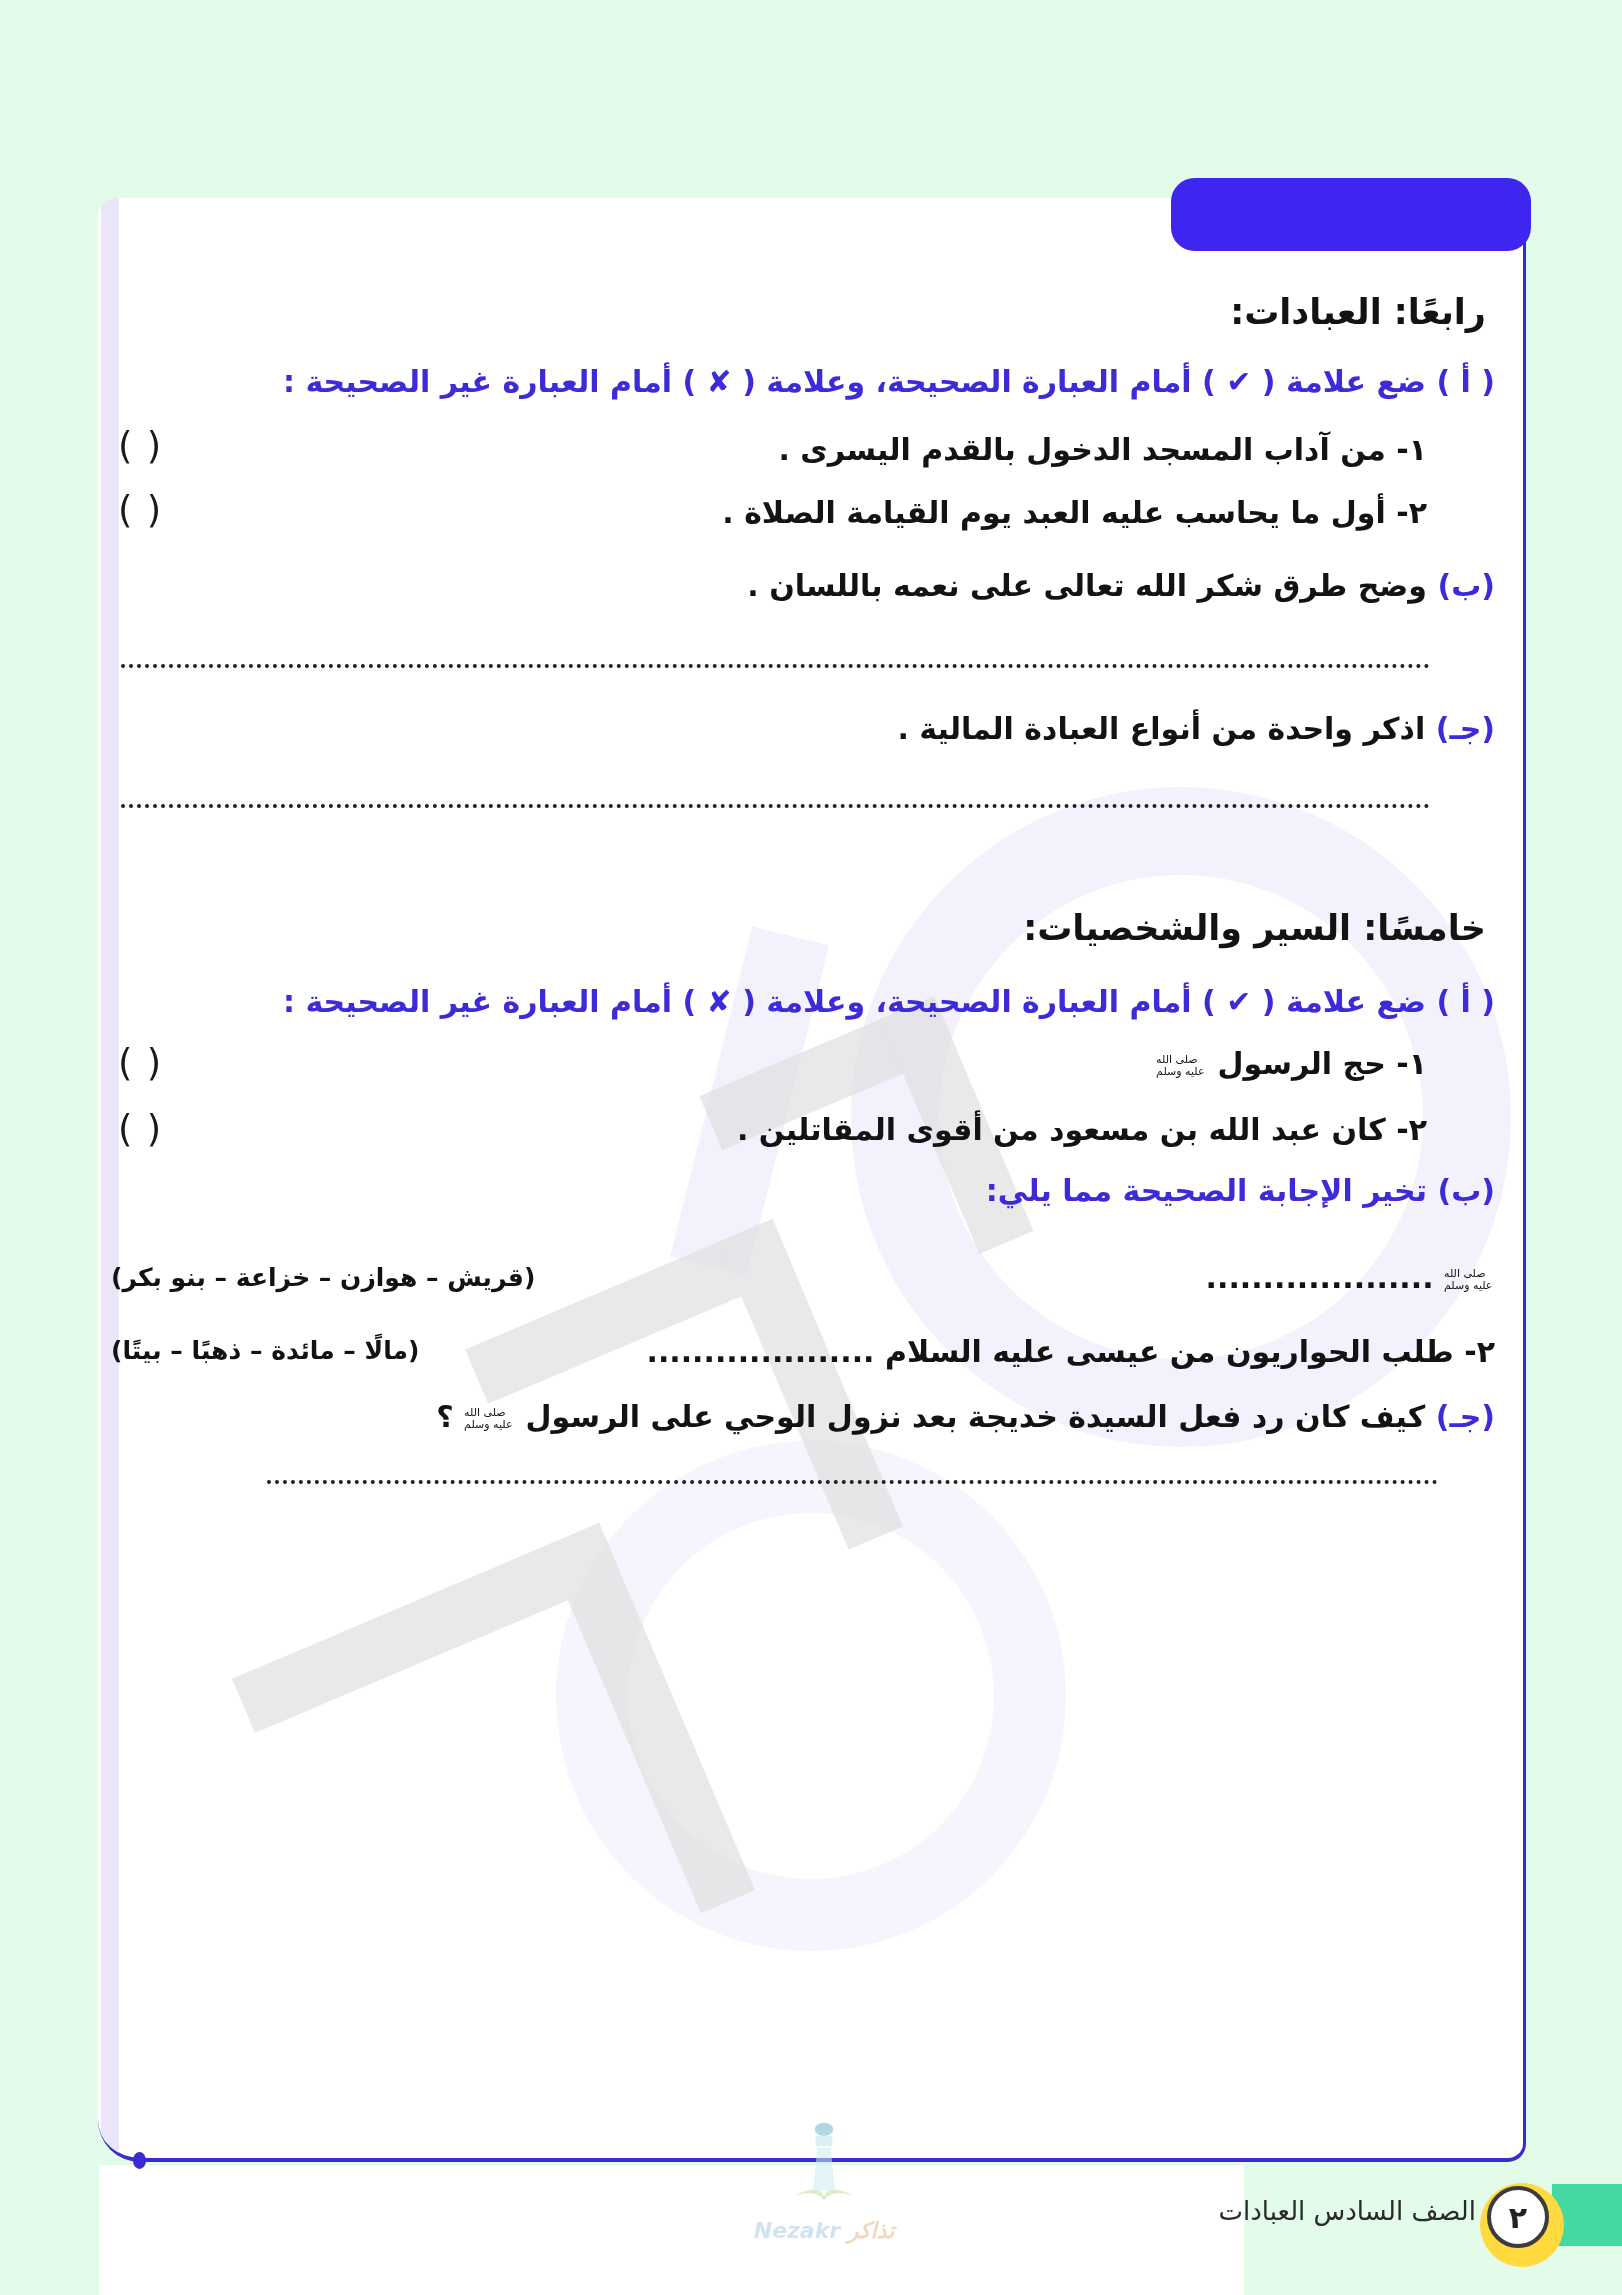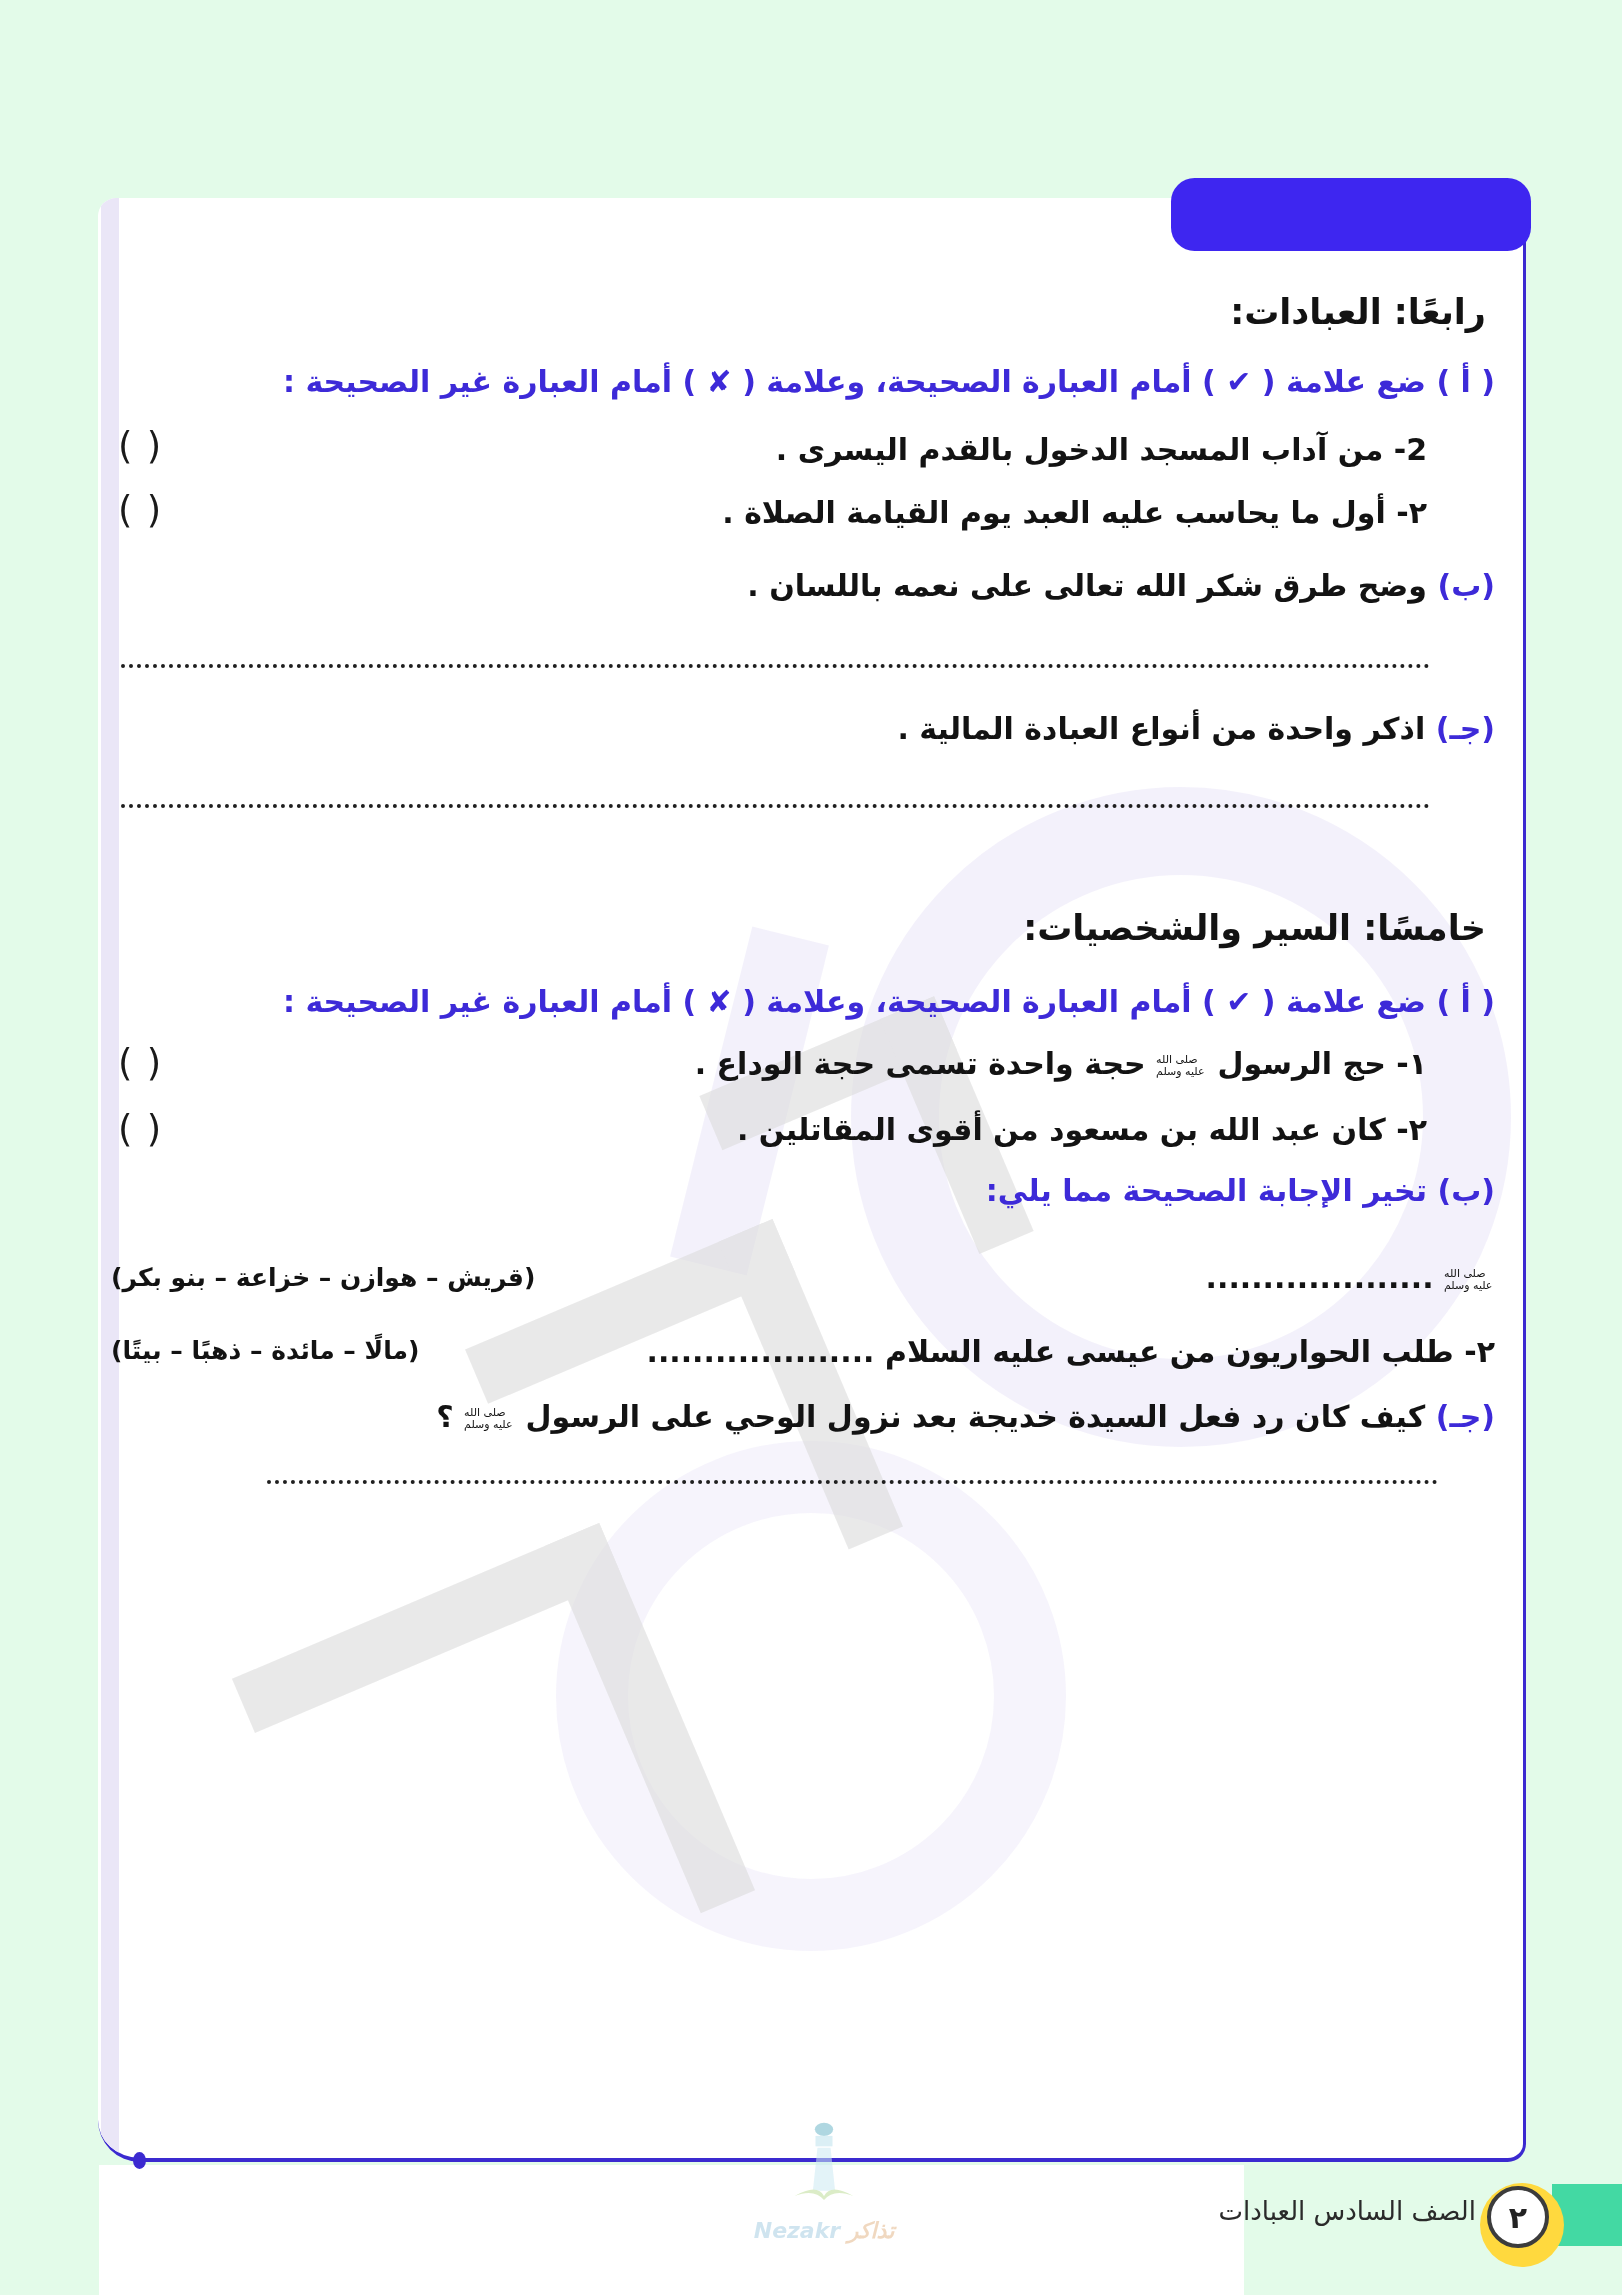--- a/index.html
+++ b/index.html
@@ -81,21 +81,21 @@
 </div>
 <div class="abs top-tab"></div>
 
 <div class="abs txt h" style="right:137px;top:292px;">رابعًا: العبادات:</div>
 
 <div class="abs txt blue" style="right:128px;top:364px;">
   <span>( أ )</span>
   <span>ضع علامة ( ✔ ) أمام العبارة الصحيحة، وعلامة ( ✘ ) أمام العبارة غير الصحيحة :</span>
 </div>
 
-<div class="abs txt body-line" style="right:196px;top:432px;">2- من آداب المسجد الدخول بالقدم اليسرى .</div>
+<div class="abs txt body-line" style="right:196px;top:432px;">١- من آداب المسجد الدخول بالقدم اليسرى .</div>
 <div class="abs parens" style="left:118px;top:425px;">(      )</div>
 
 <div class="abs txt body-line" style="right:196px;top:495px;">٢- أول ما يحاسب عليه العبد يوم القيامة الصلاة .</div>
 <div class="abs parens" style="left:118px;top:489px;">(      )</div>
 
 <div class="abs txt body-line" style="right:128px;top:568px;">
   <span class="blue">(ب)</span>
   <span>وضح طرق شكر الله تعالى على نعمه باللسان .</span>
 </div>
 
@@ -114,21 +114,20 @@
   <span>( أ )</span>
   <span>ضع علامة ( ✔ ) أمام العبارة الصحيحة، وعلامة ( ✘ ) أمام العبارة غير الصحيحة :</span>
 </div>
 
 <div class="abs txt body-line" style="right:196px;top:1046px;">
   <span>١- حج الرسول</span>
   <span class="pbuh">
     <span>صلى الله</span>
     <span>عليه وسلم</span>
   </span>
-  <span>حجة واحدة تسمى حجة الوداع .</span>
 </div>
 <div class="abs parens" style="left:118px;top:1042px;">(      )</div>
 
 <div class="abs txt body-line" style="right:196px;top:1112px;">٢- كان عبد الله بن مسعود من أقوى المقاتلين .</div>
 <div class="abs parens" style="left:118px;top:1108px;">(      )</div>
 
 <div class="abs txt blue" style="right:128px;top:1173px;">
   <span>(ب)</span>
   <span>تخير الإجابة الصحيحة مما يلي:</span>
 </div>

